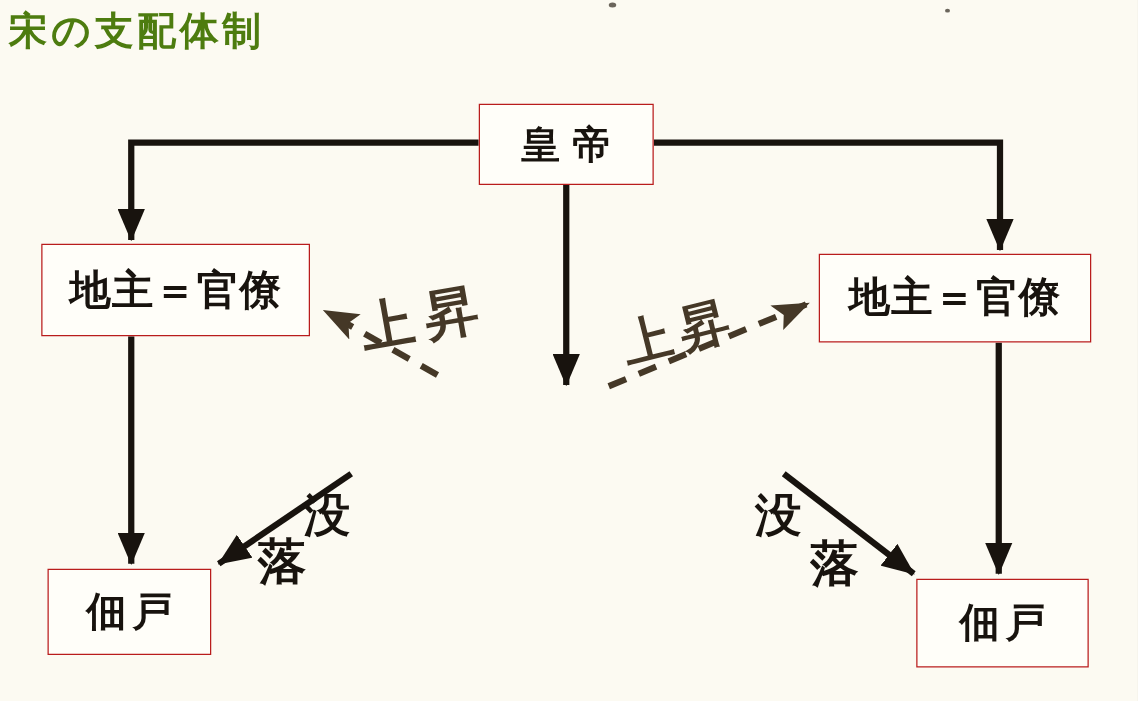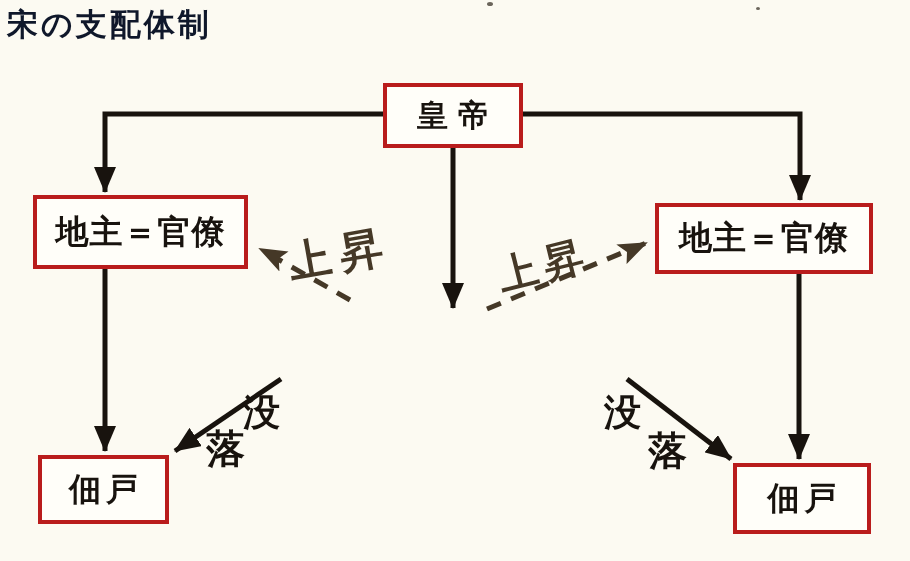--- a/index.html
+++ b/index.html
@@ -9,28 +9,28 @@
   }
   .page{
     position:relative;
     width:910px;height:561px;
     background:#fcfaf2;
     overflow:hidden;
   }
   .page-title{
     position:absolute;left:7px;top:4px;
     margin:0;
-    font-size:31px;font-weight:bold;color:#0f172a;
+    font-size:31px;font-weight:bold;color:#4d7c0f;
     letter-spacing:3px;
   }
   .node{
     position:absolute;
     box-sizing:border-box;
     background:#fffef9;
-    border:4px solid #b91c1c;
+    border:1px solid #b91c1c;
     display:flex;align-items:center;justify-content:center;
     font-weight:bold;color:#18130e;
     white-space:nowrap;
   }
   .node-emperor   {left:383px;top:83px; width:140px;height:65px;font-size:31px;letter-spacing:10px;padding-left:10px;}
   .node-landlord-l{left:33px; top:195px;width:215px;height:74px;font-size:33px;letter-spacing:1px;}
   .node-landlord-r{left:655px;top:203px;width:218px;height:71px;font-size:33px;letter-spacing:1px;}
   .node-farmers   {left:277px;top:312px;width:352px;height:68px;font-size:32px;letter-spacing:1px;}
   .node-tenant-l  {left:38px; top:455px;width:131px;height:69px;font-size:32px;letter-spacing:5px;padding-left:5px;}
   .node-tenant-r  {left:733px;top:463px;width:138px;height:71px;font-size:32px;letter-spacing:5px;padding-left:5px;}

